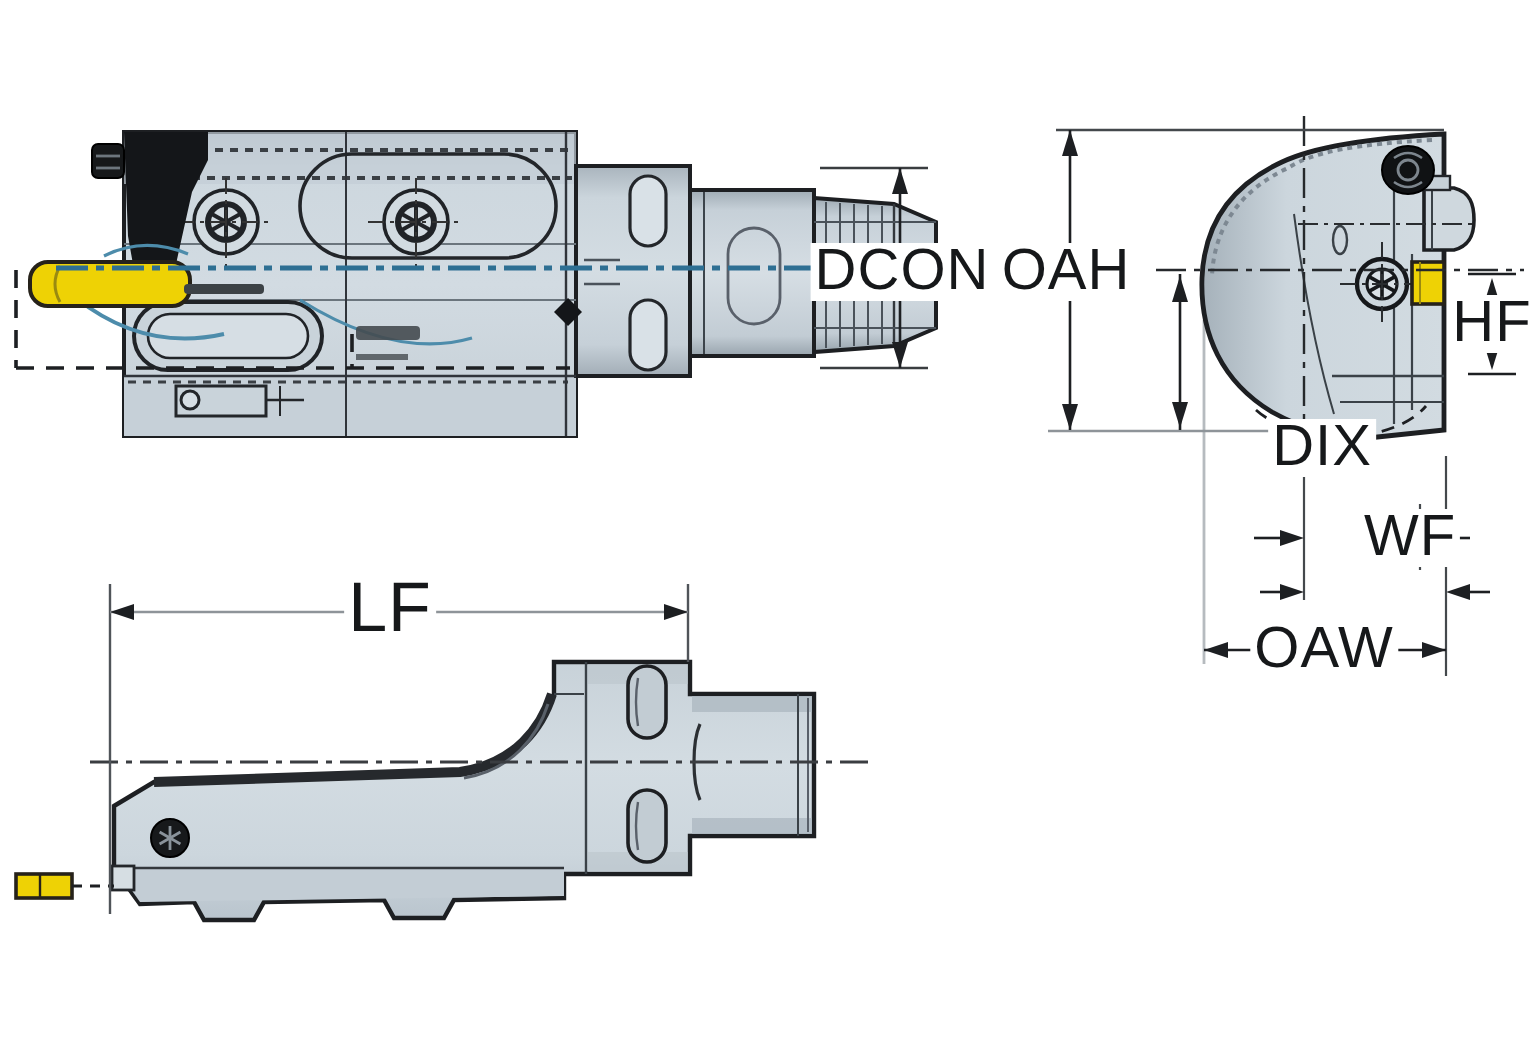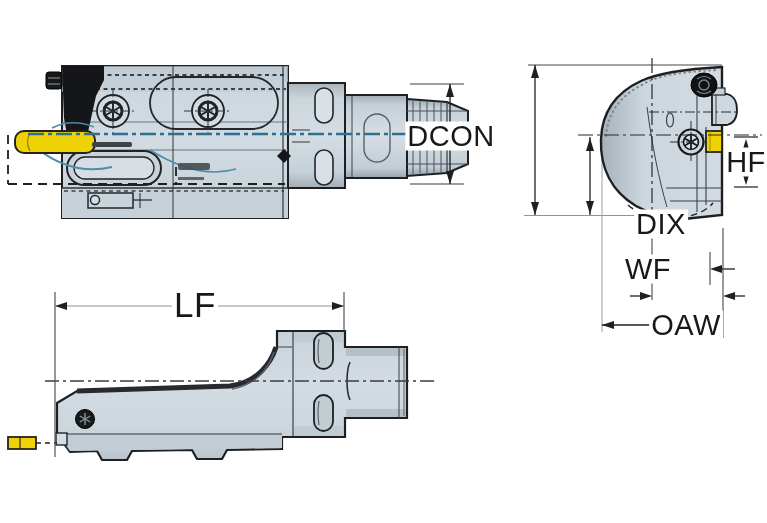--- a/index.html
+++ b/index.html
@@ -280,18 +280,19 @@
       <line x1="55" y1="292" x2="55" y2="457" stroke="#505459" stroke-width="1.2"></line>
       <line x1="344" y1="292" x2="344" y2="331" stroke="#505459" stroke-width="1.2"></line>
       <line x1="55" y1="306" x2="344" y2="306" stroke="#8e9499" stroke-width="1.2"></line>
       <polygon points="55,306 67,302 67,310" fill="#1d1f22"></polygon>
       <polygon points="344,306 332,302 332,310" fill="#1d1f22"></polygon>
     </g>
   </g>
 </svg>
 
   <span class="dim-label" style="left:451px;top:136px">DCON</span>
+  <span class="dim-label" style="left:533px;top:136px">OAH</span>
   <span class="dim-label" style="left:746px;top:162px">HF</span>
   <span class="dim-label" style="left:661px;top:224px">DIX</span>
-  <span class="dim-label" style="left:648px;top:269px">WF</span>
-  <span class="dim-label" style="left:686px;top:325px">OAW</span>
+  <span class="dim-label" style="left:705px;top:269px">WF</span>
+  <span class="dim-label" style="left:662px;top:325px">OAW</span>
   <span class="dim-label big" style="left:195px;top:304px">LF</span>
 </div>
 
 </body></html>

